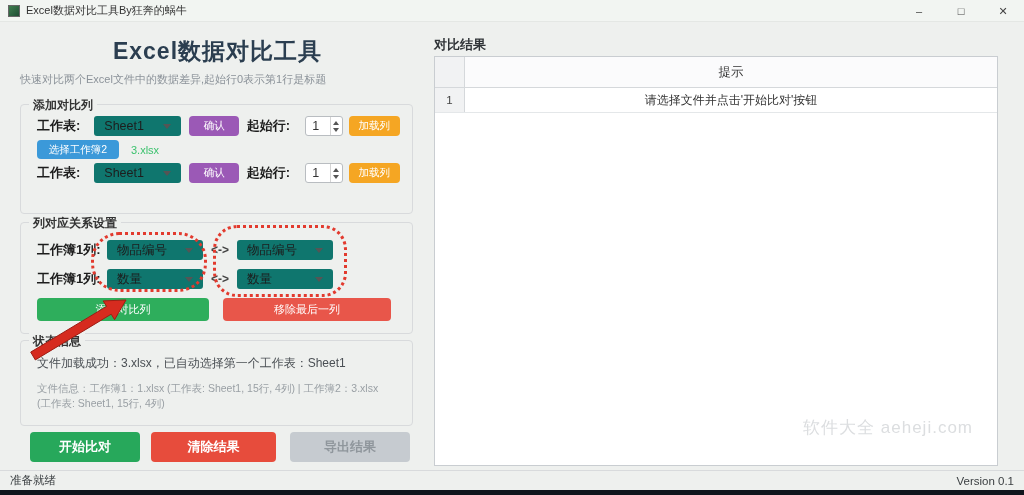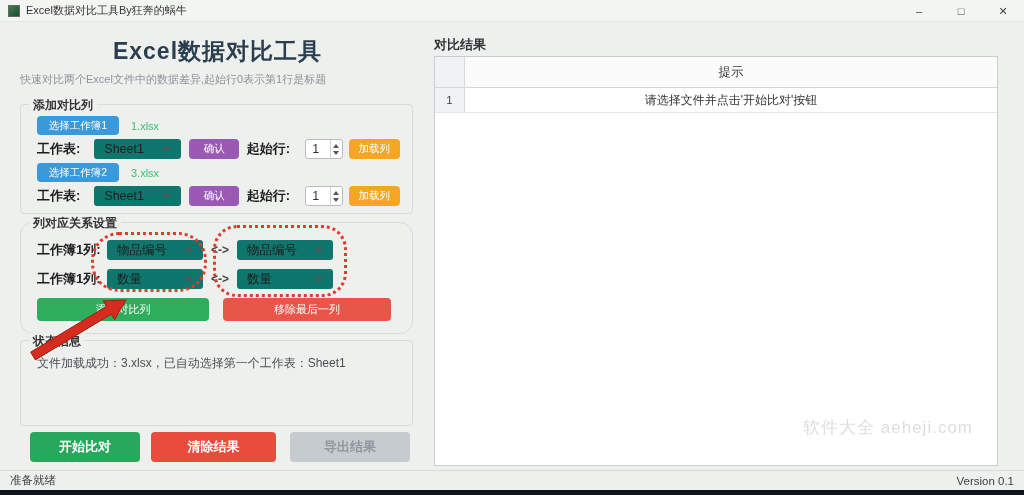--- a/index.html
+++ b/index.html
@@ -28,21 +28,21 @@
   .app-title { position: absolute; top: 14px; left: 0; width: 100%; text-align: center;
     font-size: 23px; font-weight: bold; color: #2b3e50; letter-spacing: 1px; }
   .subtitle { position: absolute; top: 50px; left: 0; width: 100%; text-align: left;
     font-size: 11px; color: #8b9299; }
 
   .group { position: absolute; left: 0; width: 393px;
     border: 1px solid #d8dadc; border-radius: 4px; }
   .group-label { position: absolute; top: -8px; left: 8px; padding: 0 4px;
     background: #eef0ee; font-size: 12px; font-weight: bold; color: #333; }
   #group-files   { top: 82px;  height: 110px; padding: 11px 12px 0 16px; }
-  #group-mapping { top: 200px; height: 112px; padding: 16px 12px 0 16px; border-radius: 13px; }
+  #group-mapping { top: 200px; height: 112px; padding: 16px 12px 0 16px; }
   #group-status  { top: 318px; height: 86px;  padding: 14px 14px 0 16px; }
 
   .file-row { display: flex; align-items: center; height: 19px; margin-bottom: 4px; }
   .cfg-row  { display: flex; align-items: center; height: 20px; margin-bottom: 4px; }
 
   .btn { border: none; border-radius: 4px; color: #fff; display: inline-flex;
     align-items: center; justify-content: center; cursor: pointer;
     font-family: inherit; }
   .btn-blue   { background: #3b99d9; width: 82px; height: 19px; font-size: 10.5px; }
   .btn-purple { background: #9b59b6; width: 50px; height: 20px; font-size: 10.5px; margin-left: 8px; }
@@ -130,24 +130,20 @@
   </div>
 </div>
 
 <div class="left-panel">
   <div class="app-title">Excel数据对比工具</div>
   <div class="subtitle">快速对比两个Excel文件中的数据差异,起始行0表示第1行是标题</div>
 
   <div class="group" id="group-files">
     <span class="group-label">添加对比列</span>
 
-    <div class="file-row">
-      <button class="btn btn-blue">选择工作簿1</button>
-      <span class="filename">1.xlsx</span>
-    </div>
     <div class="cfg-row">
       <span class="field-label lbl-sheet">工作表:</span>
       <div class="combo combo-sheet">
         <span>Sheet1</span>
         <span class="chev"></span>
       </div>
       <button class="btn btn-purple">确认</button>
       <span class="field-label lbl-start">起始行:</span>
       <div class="spin">
         <span class="spin-value">1</span>
@@ -213,20 +209,21 @@
 
     <div class="map-btn-row">
       <button class="btn btn-green-lg">添加对比列</button>
       <button class="btn btn-red-lg">移除最后一列</button>
     </div>
   </div>
 
   <div class="group" id="group-status">
     <span class="group-label">状态信息</span>
     <div class="status-line1">文件加载成功：3.xlsx，已自动选择第一个工作表：Sheet1</div>
+    <div class="status-line2">文件信息：工作簿1：1.xlsx (工作表: Sheet1, 15行, 4列) | 工作簿2：3.xlsx (工作表: Sheet1, 15行, 4列)</div>
   </div>
 
   <div class="actions">
     <button class="btn btn-start">开始比对</button>
     <button class="btn btn-clear">清除结果</button>
     <button class="btn btn-export">导出结果</button>
   </div>
 </div>
 
 <div class="right-panel">

